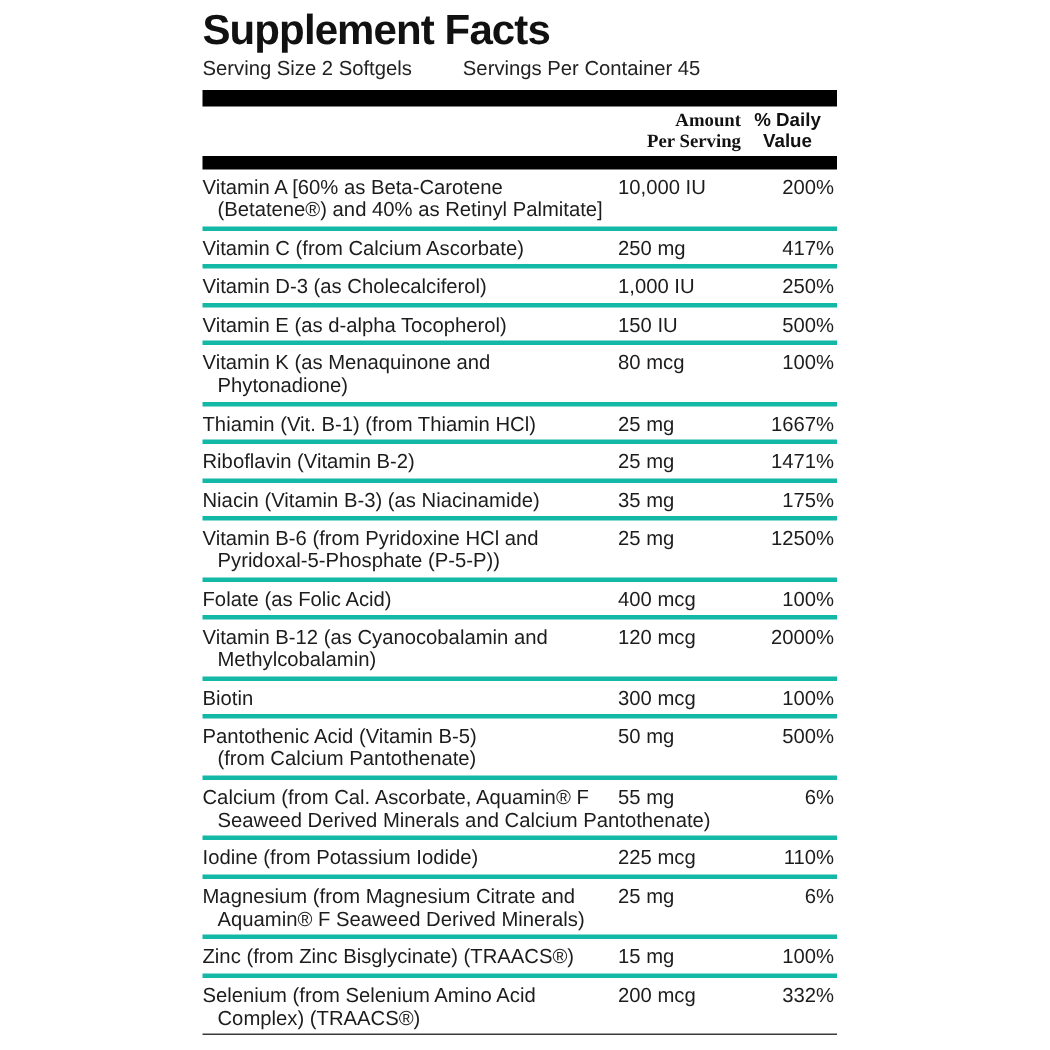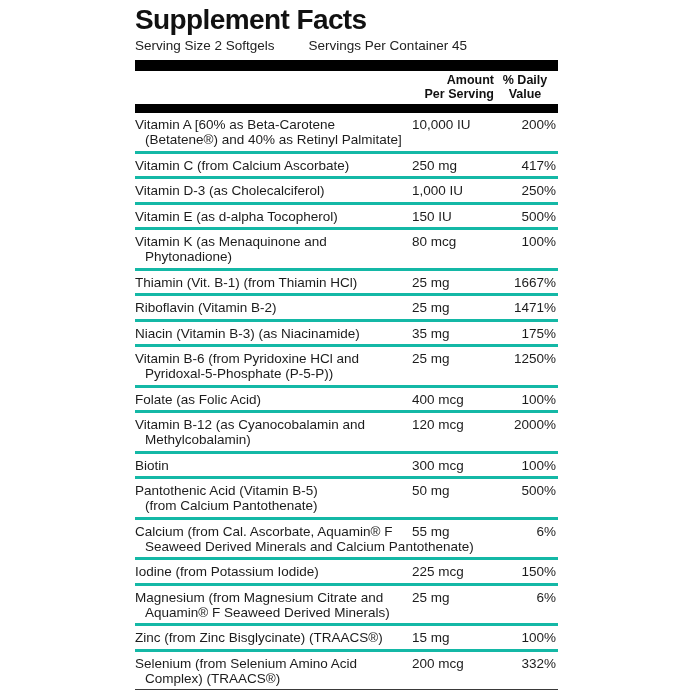--- a/index.html
+++ b/index.html
@@ -51,21 +51,21 @@
   }
   .col-head {
     display: grid;
     grid-template-columns: 1fr 88px 64px;
     font-size: 12.5px;
     line-height: 13.5px;
     font-weight: bold;
     padding: 3px 0 3px 0;
     color: #111;
   }
-  .col-head .h-amount { text-align: right; }
+  .col-head .h-amount { text-align: right; font-family: Liberation Serif, serif; }
   .col-head .h-dv { text-align: center; padding-right: 2px; }
   .rows {
     border-bottom: 1.5px solid #3a3a3a;
   }
   .row {
     display: grid;
     grid-template-columns: 1fr 82px 64px;
     font-size: 13.5px;
     line-height: 15px;
     padding: 4px 0 3.5px 0;
@@ -206,21 +206,21 @@
   <div class="row">
     <span class="nm">Calcium (from Cal. Ascorbate, Aquamin® F</span>
     <span class="amt">55 mg</span>
     <span class="dv">6%</span>
     <span class="nm2">Seaweed Derived Minerals and Calcium Pantothenate)</span>
   </div>
 
   <div class="row">
     <span class="nm">Iodine (from Potassium Iodide)</span>
     <span class="amt">225 mcg</span>
-    <span class="dv">150%</span>
+    <span class="dv">110%</span>
 
   </div>
 
   <div class="row">
     <span class="nm">Magnesium (from Magnesium Citrate and</span>
     <span class="amt">25 mg</span>
     <span class="dv">6%</span>
     <span class="nm2">Aquamin® F Seaweed Derived Minerals)</span>
   </div>
 

